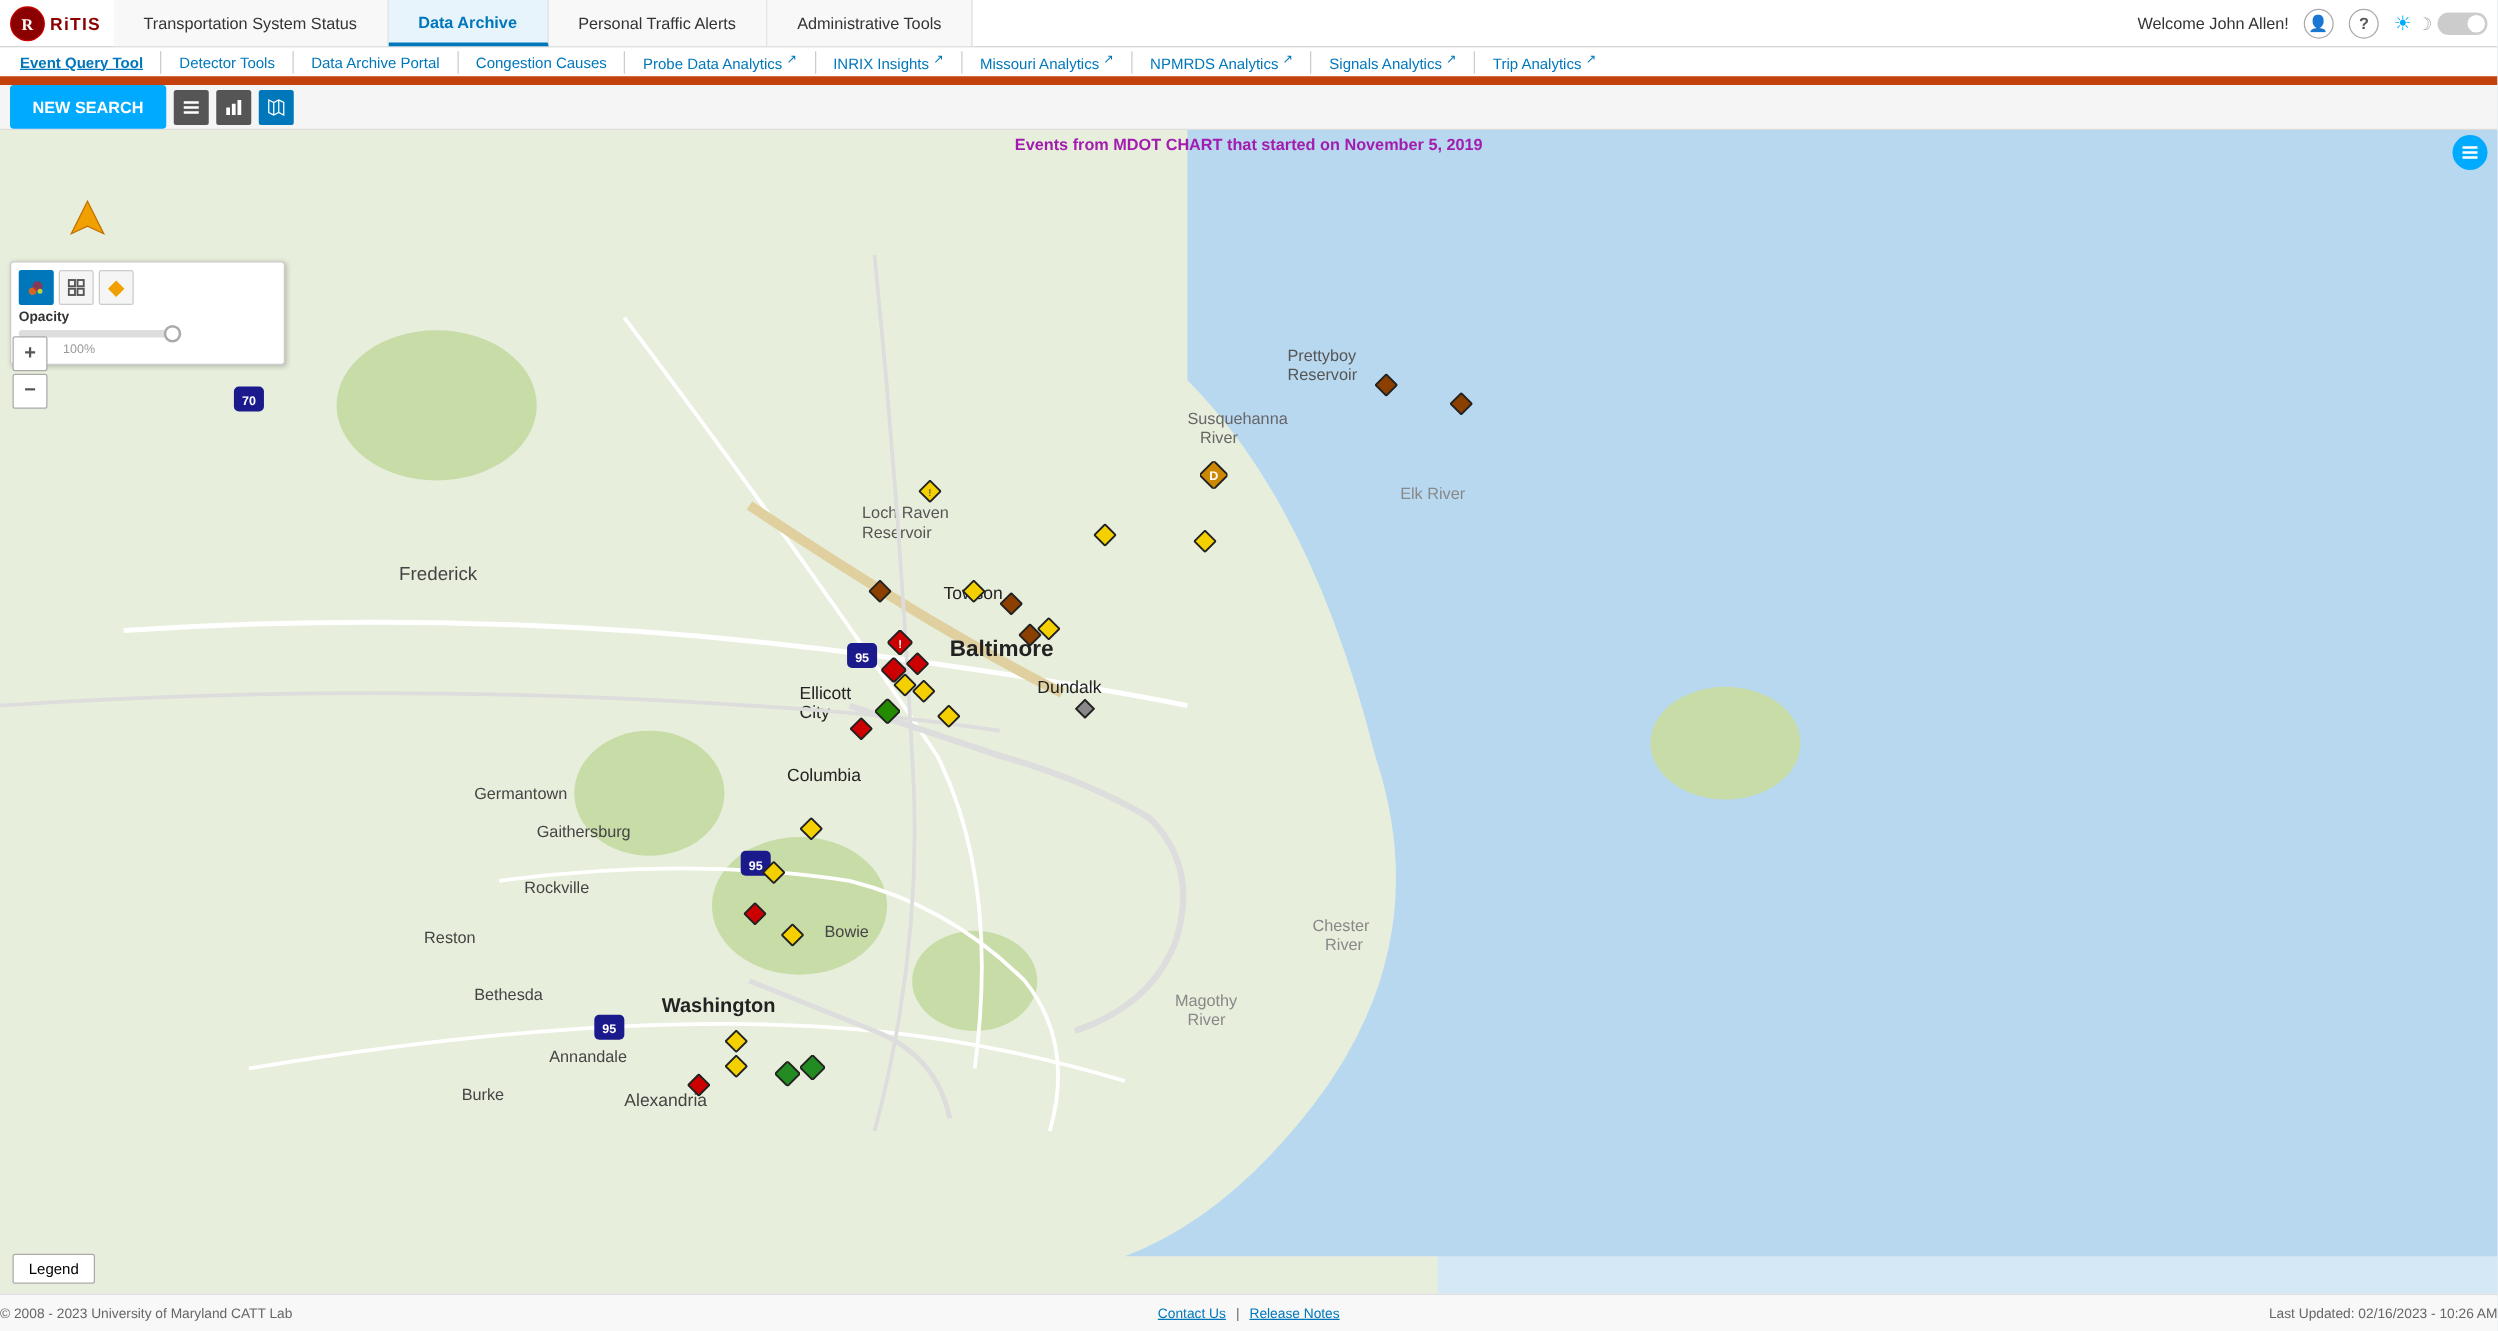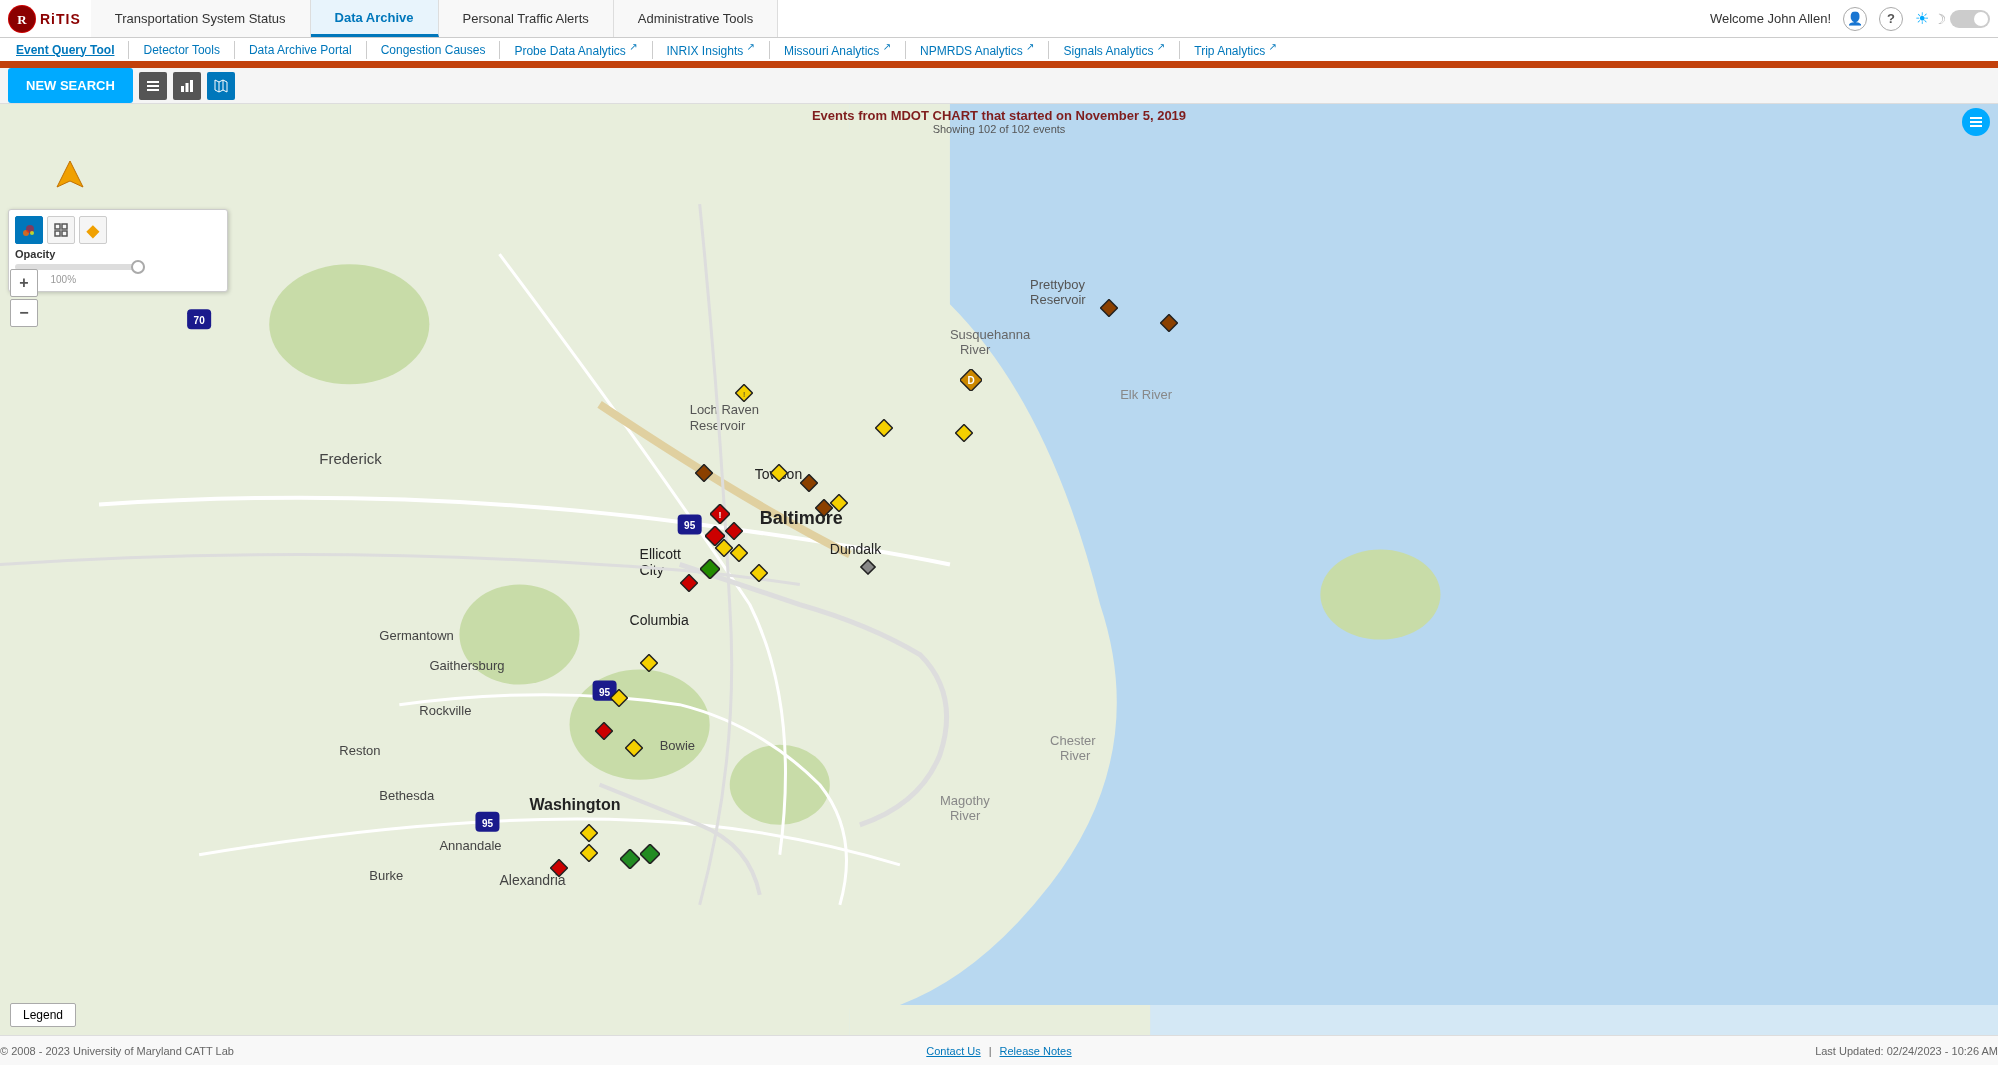--- a/index.html
+++ b/index.html
@@ -272,21 +272,21 @@
       top: 4px;
       left: 0;
       right: 0;
       text-align: center;
       z-index: 50;
       pointer-events: none;
     }
     #map-title {
       font-size: 13px;
       font-weight: bold;
-      color: #7f1d1d;
+      color: #a21caf;
     }
     #map-subtitle {
       font-size: 11px;
       color: #555;
     }
 
     
     #legend-btn {
       position: absolute;
       left: 10px;
@@ -463,21 +463,20 @@
         <line x1="6" y1="4" x2="6" y2="14" stroke="white" stroke-width="1"></line>
         <line x1="10" y1="2" x2="10" y2="12" stroke="white" stroke-width="1"></line>
       </svg>
   </button>
 </div>
 
 <div id="map-container">
 
   <div id="map-title-area">
     <div id="map-title">Events from MDOT CHART that started on November 5, 2019</div>
-    <div id="map-subtitle">Showing 102 of 102 events</div>
   </div>
 
   <div id="menu-icon-btn">
     <svg width="16" height="16" viewBox="0 0 16 16" fill="white">
         <rect x="2" y="3" width="12" height="2"></rect>
         <rect x="2" y="7" width="12" height="2"></rect>
         <rect x="2" y="11" width="12" height="2"></rect>
       </svg>
   </div>
 
@@ -760,15 +759,15 @@
   <div>
     <span>© 2008 - 2023 University of Maryland CATT Lab</span>
   </div>
   <div id="footer-center">
     <span style="color:#0077bb;text-decoration:underline;cursor:pointer;">Contact Us</span>
     <span>|</span>
     <span style="color:#0077bb;text-decoration:underline;cursor:pointer;">Release Notes</span>
   </div>
   <div id="footer-right">
     <span>Last Updated:</span>
-    <span>02/24/2023 - 10:26 AM</span>
+    <span>02/16/2023 - 10:26 AM</span>
   </div>
 </div>
 
 </body></html>

